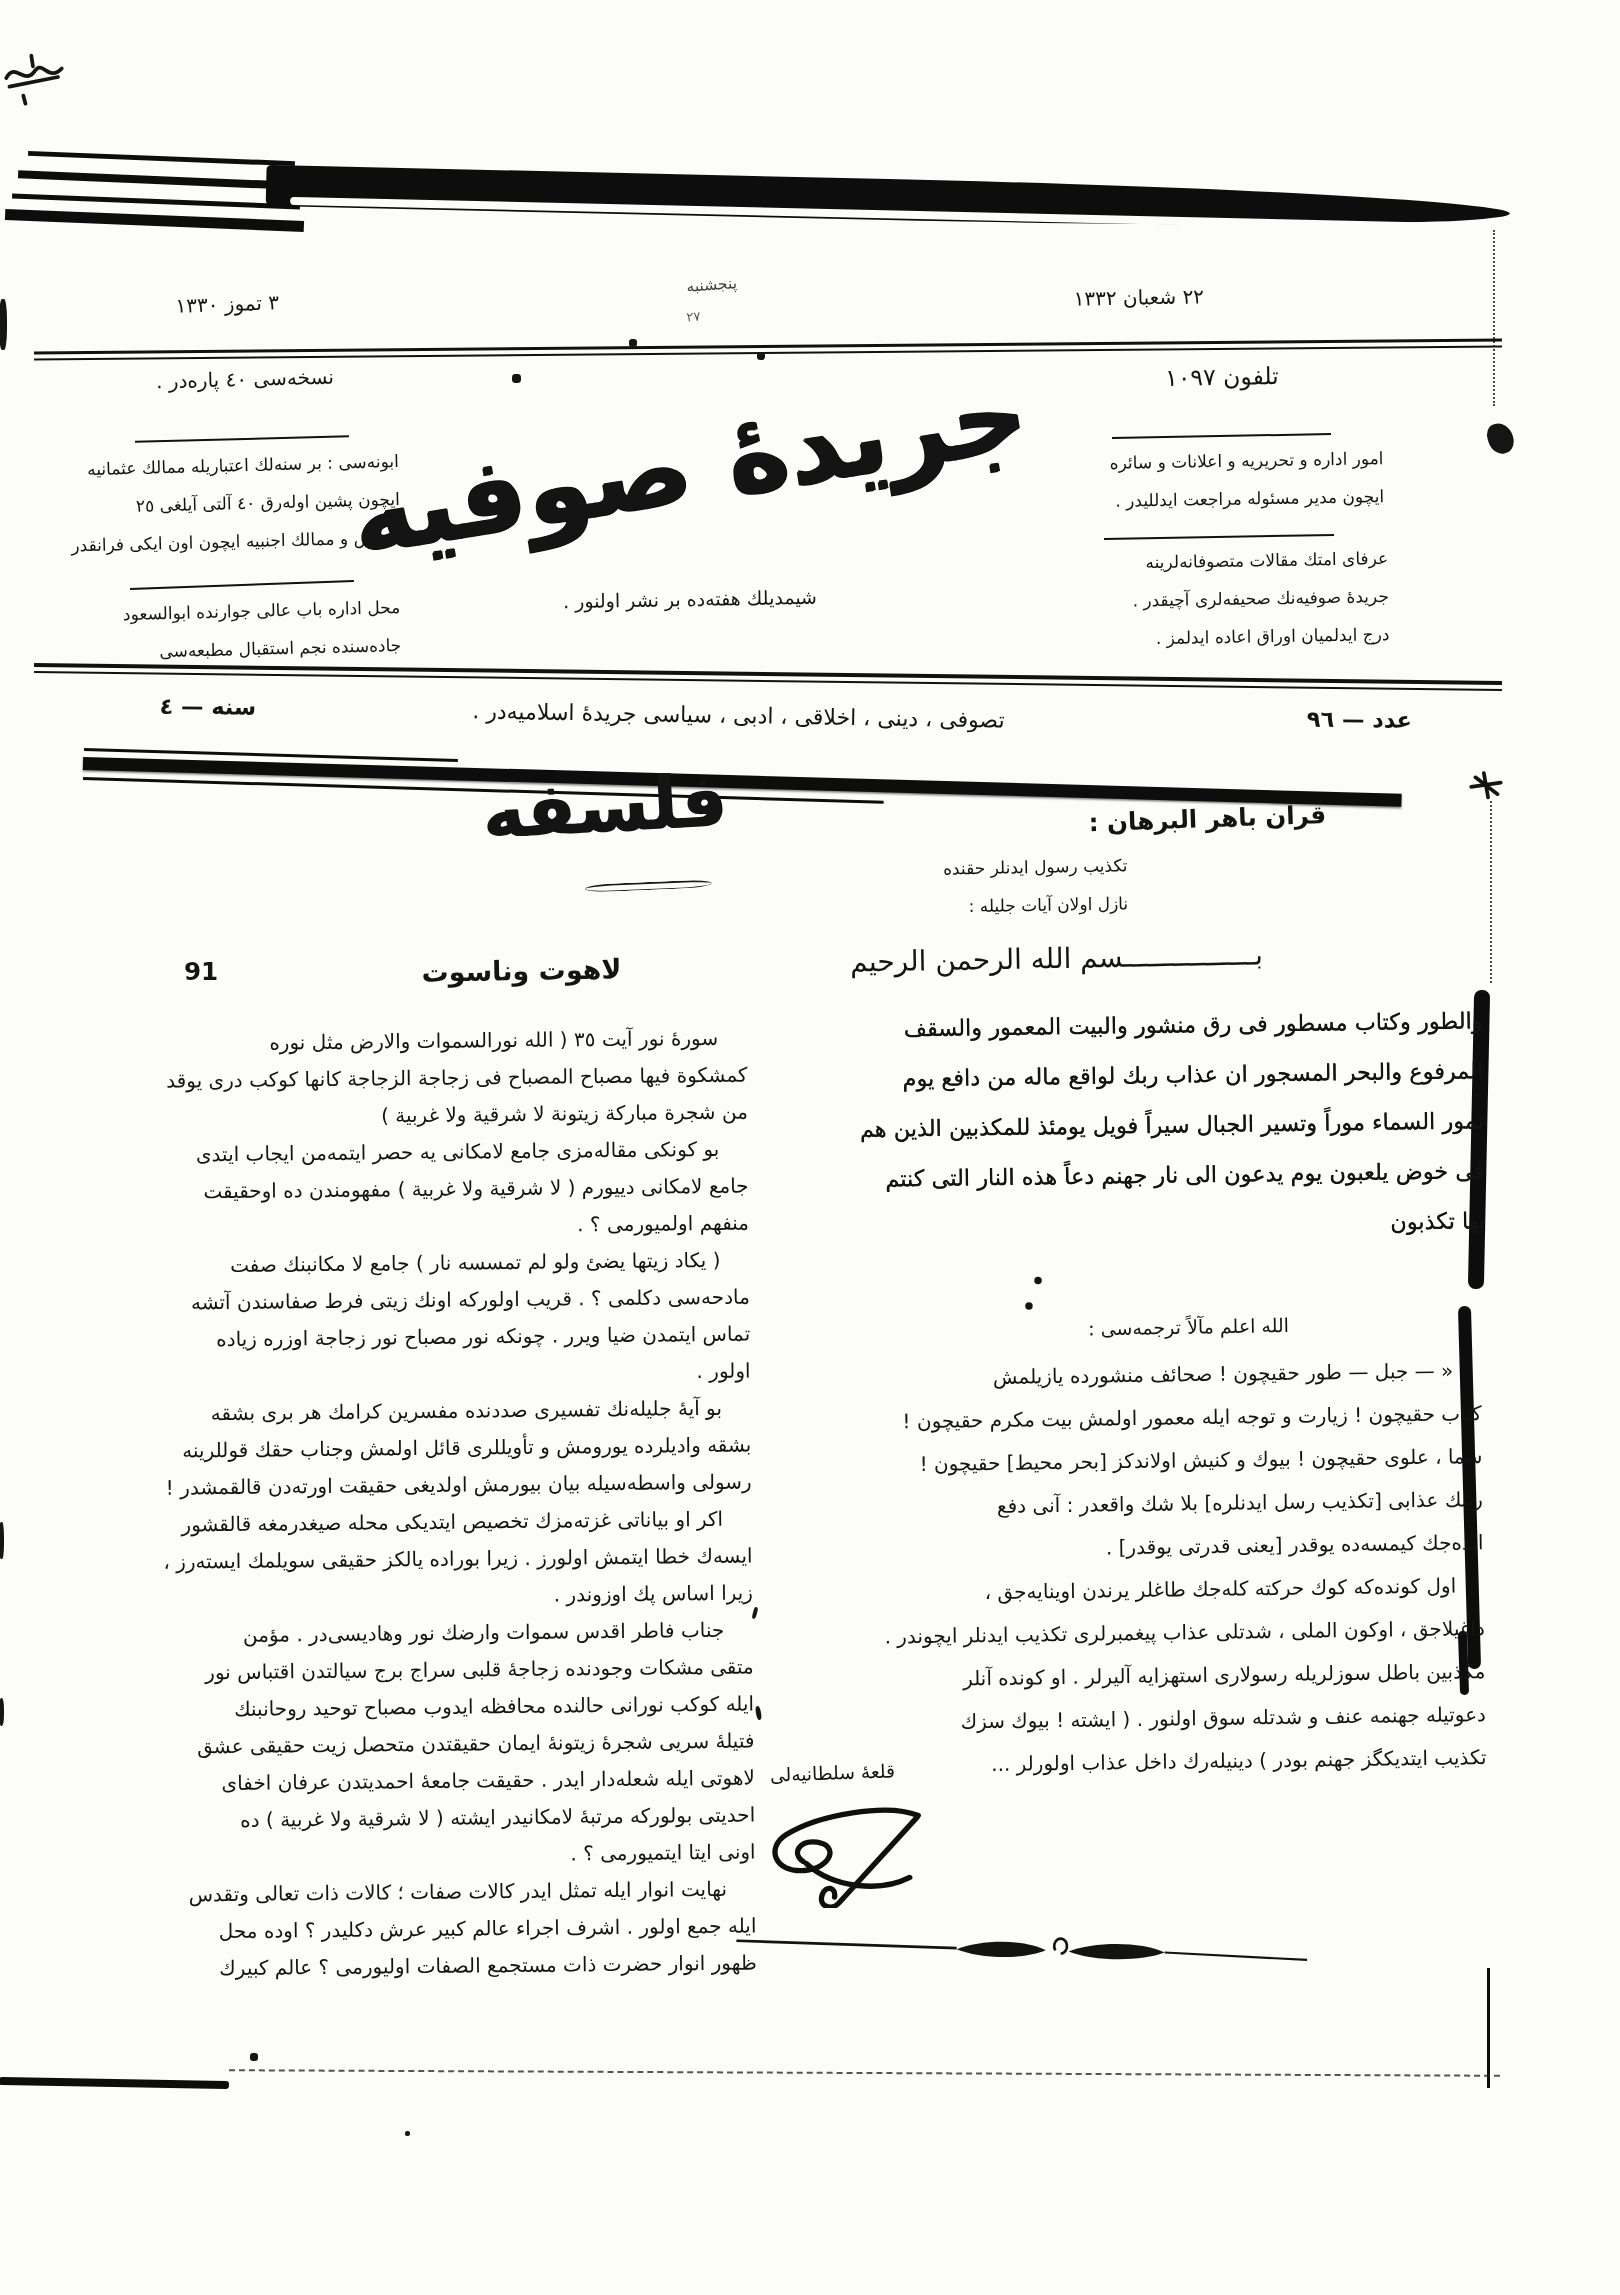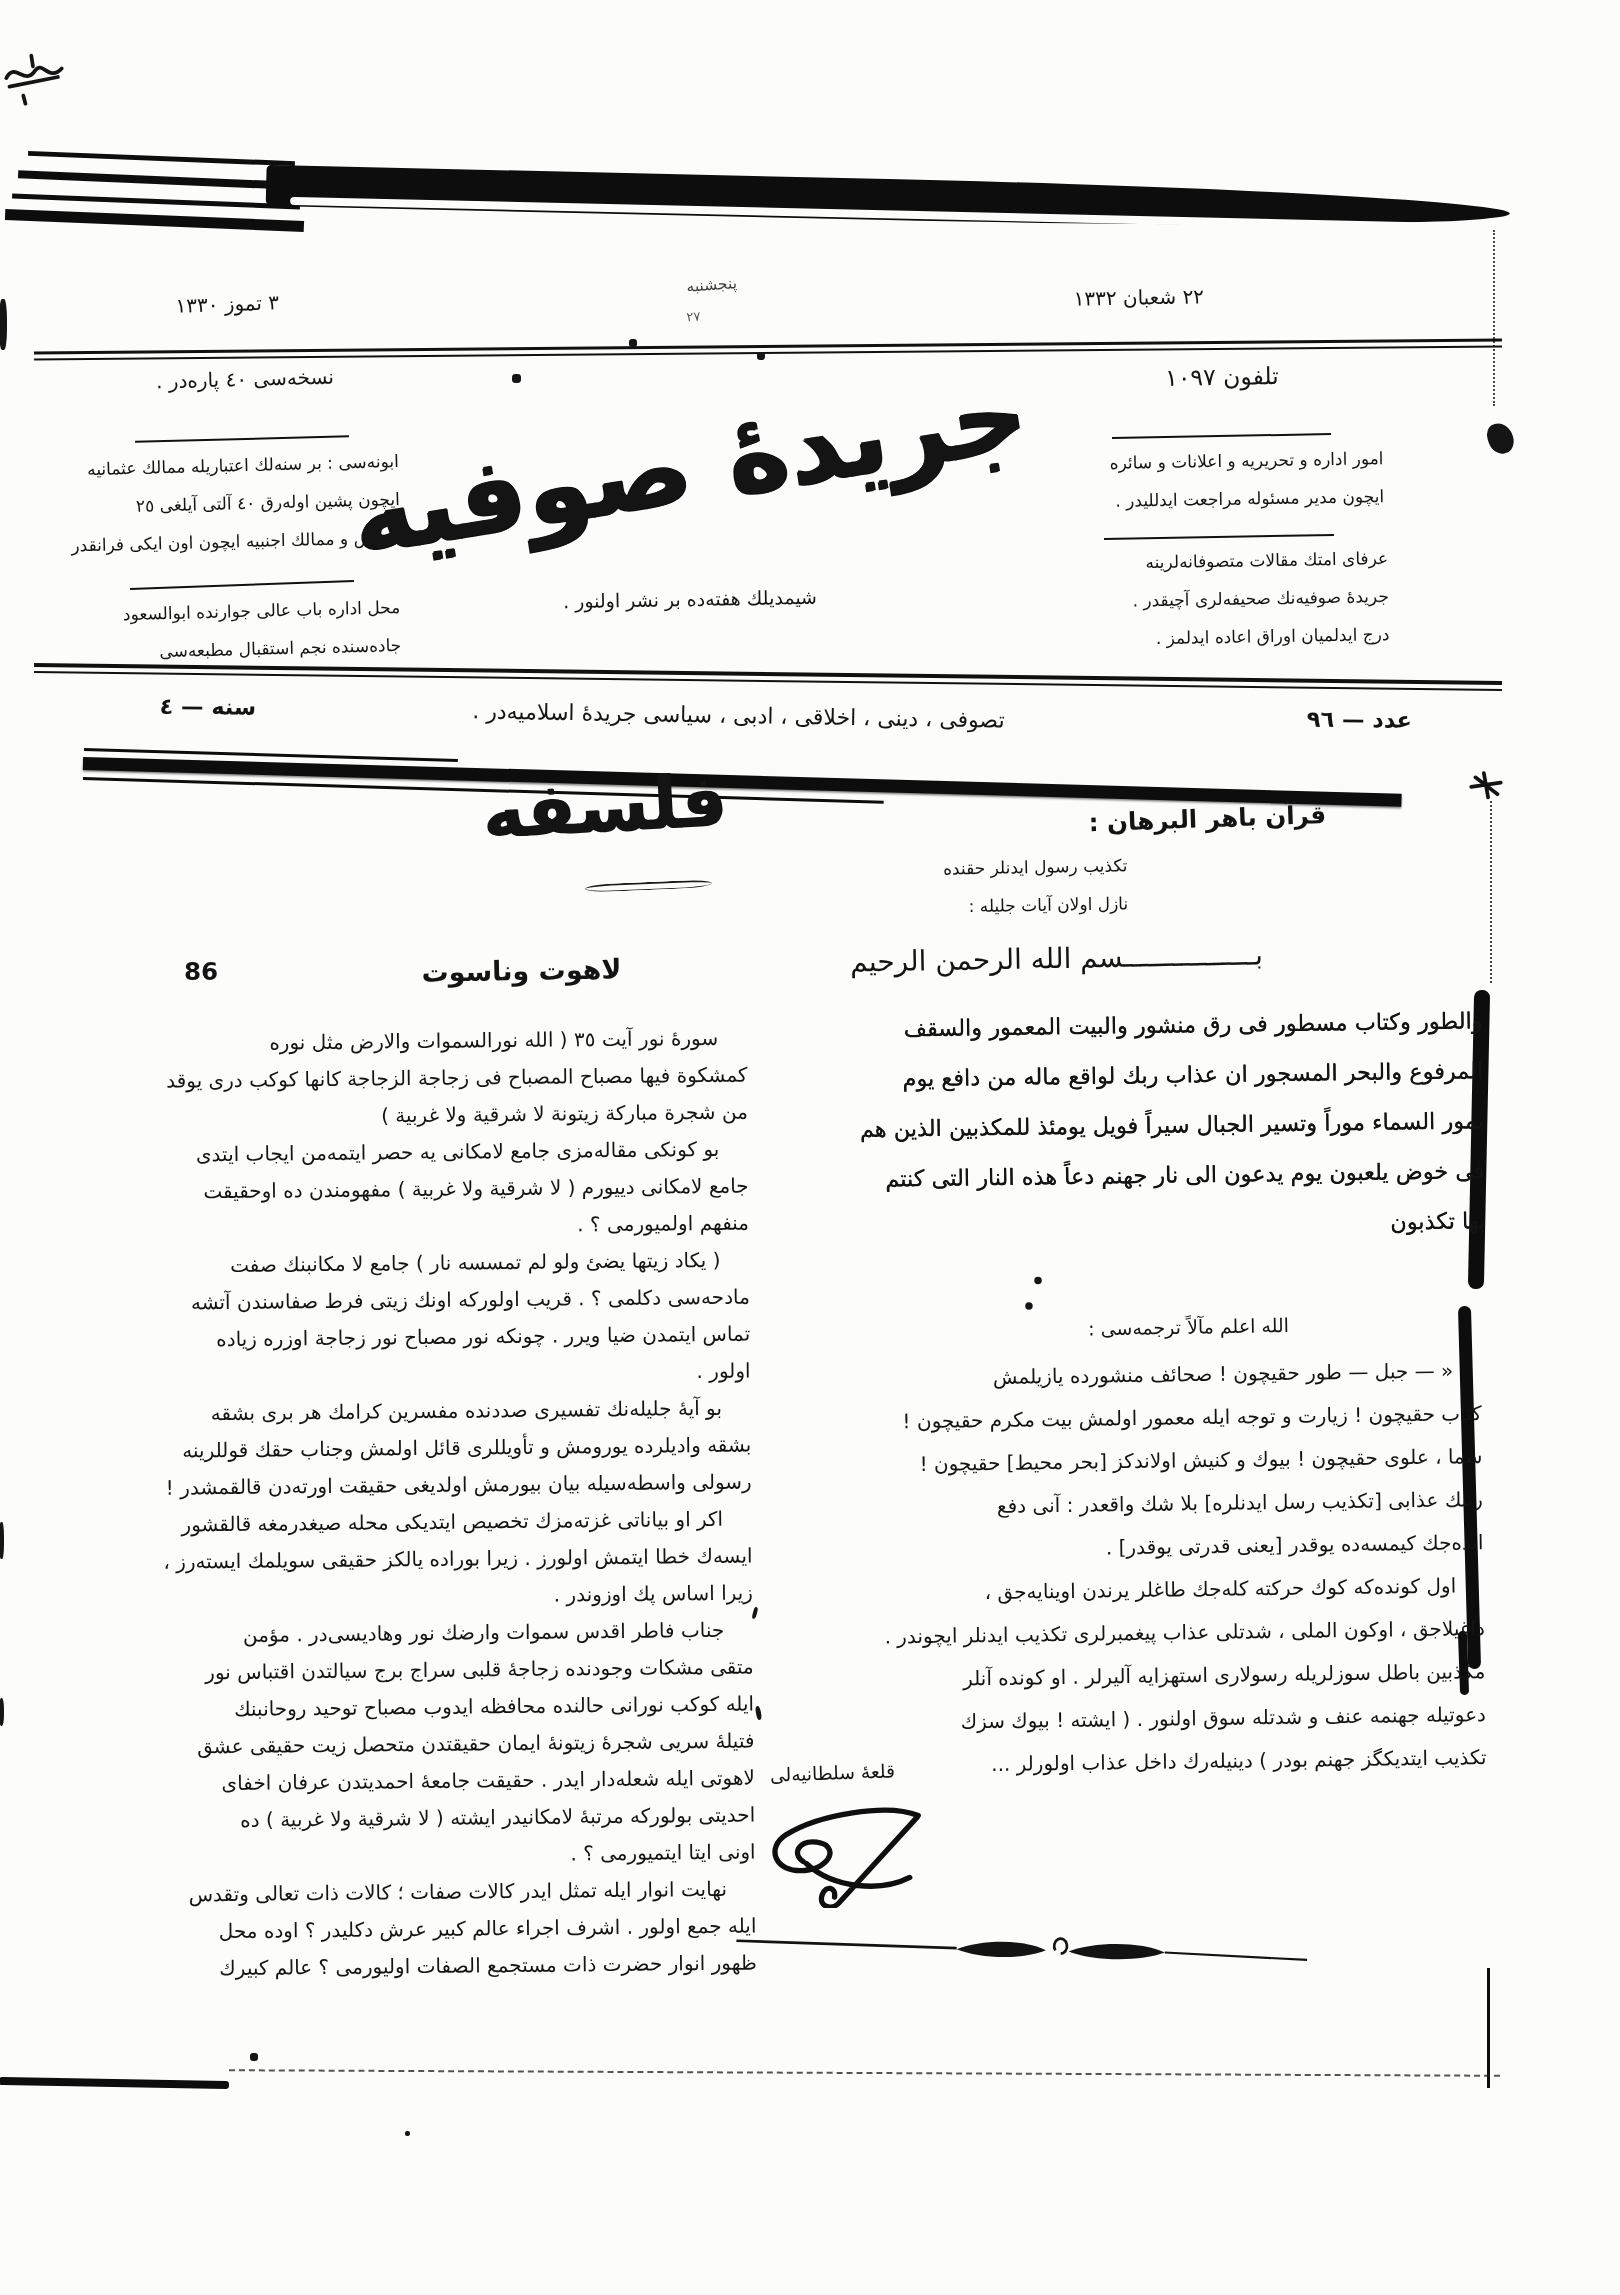--- a/index.html
+++ b/index.html
@@ -185,21 +185,21 @@
     <path d="M415,38 C460,20 540,18 582,40 C540,58 458,56 415,38 Z" fill="#131313"></path>
     <path d="M600,40 a12 14 0 1 1 10,6" stroke="#131313" stroke-width="5" fill="none"></path>
     <path d="M625,42 C670,24 760,22 805,44 C760,62 668,60 625,42 Z" fill="#131313"></path>
     <path d="M805,44 L1072,58" stroke="#131313" stroke-width="4" fill="none"></path>
   </svg>
 
   <div class="abs ln felsefe" style="left:562px;top:762px;width:166px;text-align:center;">فلسفه</div>
   <div class="abs felsefe-underline" style="left:586px;top:882px;width:127px;"></div>
 
   <div class="abs ln article-title" style="left:405px;top:955px;width:235px;text-align:center;transform:rotate(-1deg);">لاهوت وناسوت</div>
-  <div class="abs ln installment" style="left:170px;top:957px;width:64px;text-align:center;">86</div>
+  <div class="abs ln installment" style="left:170px;top:957px;width:64px;text-align:center;">91</div>
 
   <div class="abs body-lines" style="left:87px;top:1029px;width:666px;transform:rotate(-0.6deg);">
       <div class="ln">سورۀ نور آیت ٣٥ ( الله نورالسموات والارض مثل نوره</div>
       <div class="ln">كمشكوة فیها مصباح المصباح فی زجاجة الزجاجة كانها كوكب دری یوقد</div>
       <div class="ln">من شجرة مباركة زیتونة لا شرقیة ولا غربیة )</div>
       <div class="ln">بو كونكی مقاله‌مزی جامع لامكانی یه حصر ایتمه‌من ایجاب ایتدی</div>
       <div class="ln">جامع لامكانی دییورم ( لا شرقیة ولا غربیة ) مفهومندن ده اوحقیقت</div>
       <div class="ln">منفهم اولمیورمی ؟ .</div>
       <div class="ln">( یكاد زیتها یضئ ولو لم تمسسه نار ) جامع لا مكانبنك صفت</div>
       <div class="ln">مادحه‌سی دكلمی ؟ . قریب اولوركه اونك زیتی فرط صفاسندن آتشه</div>

